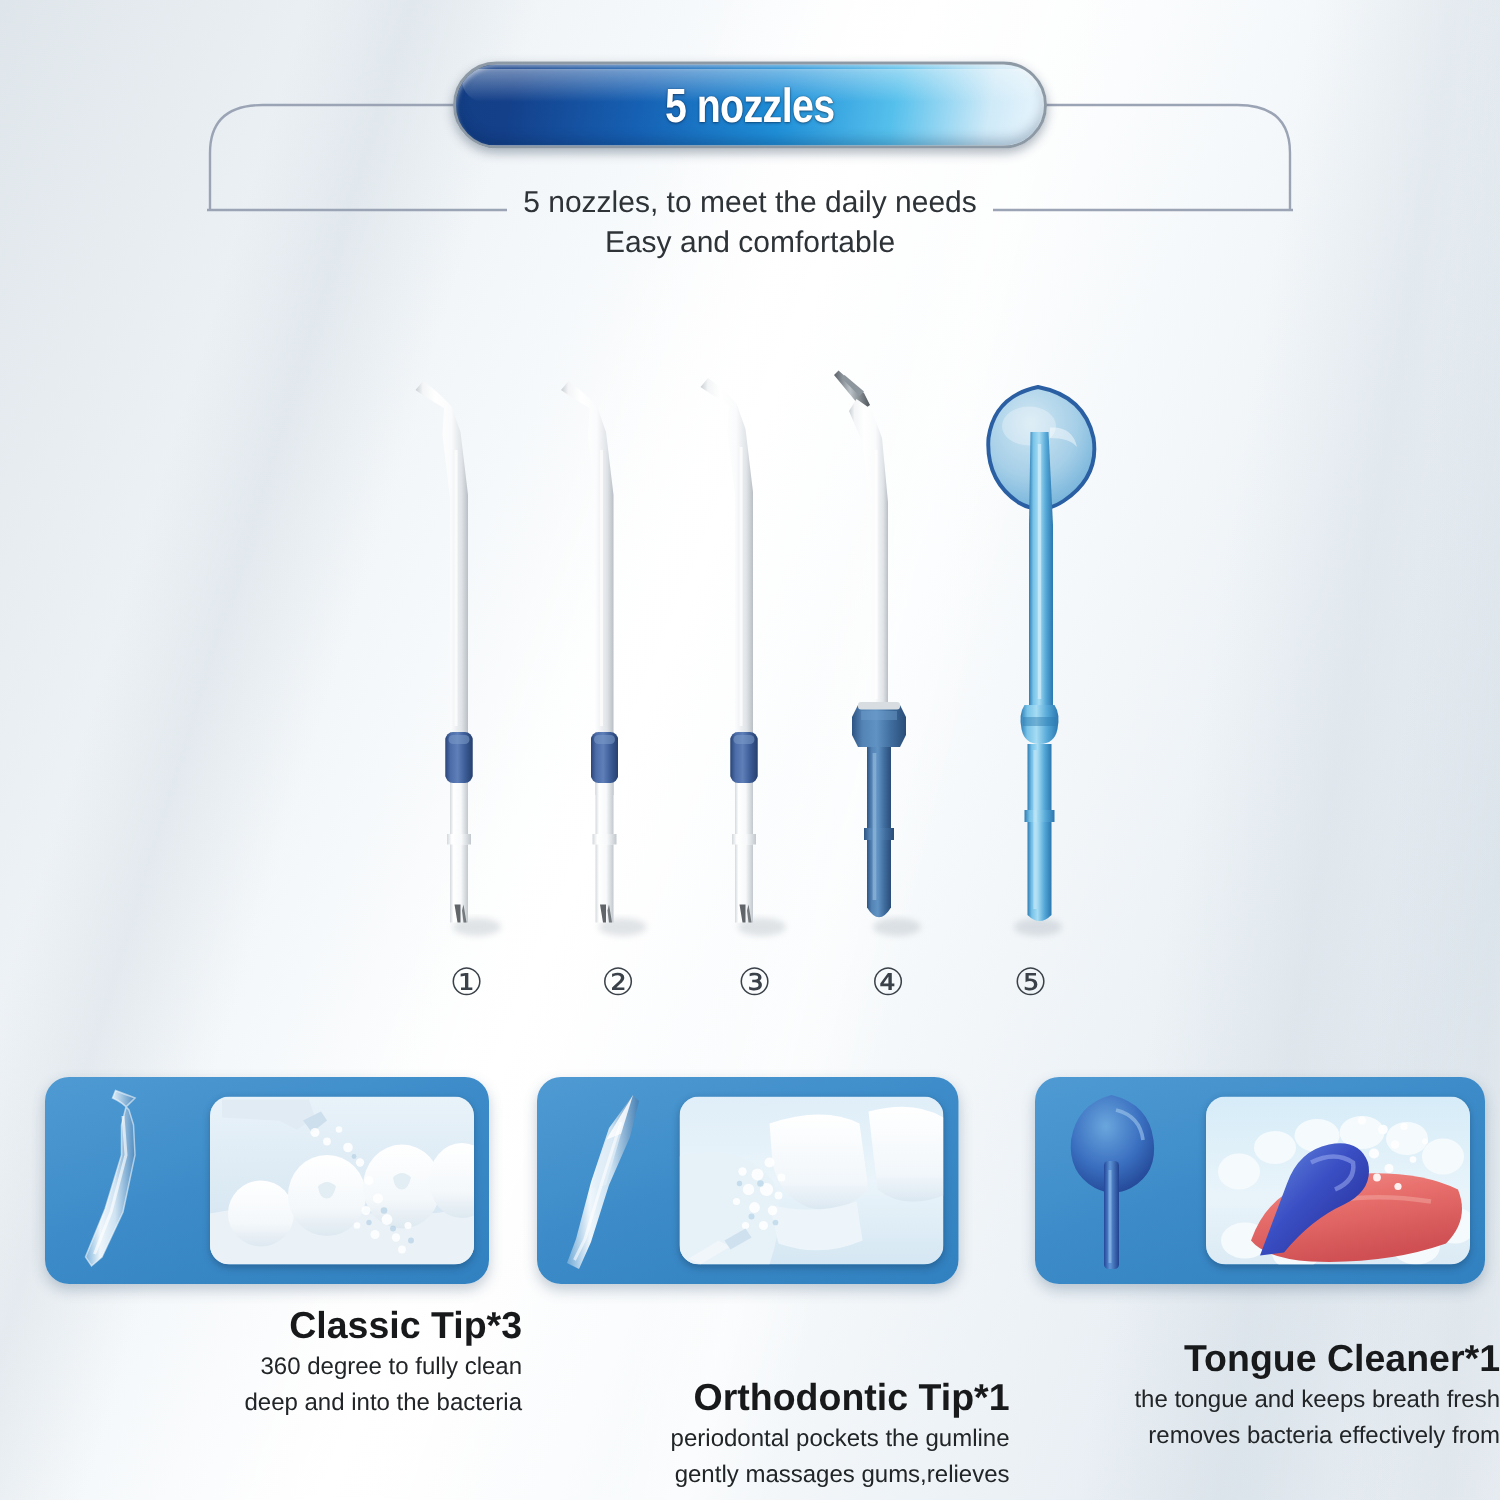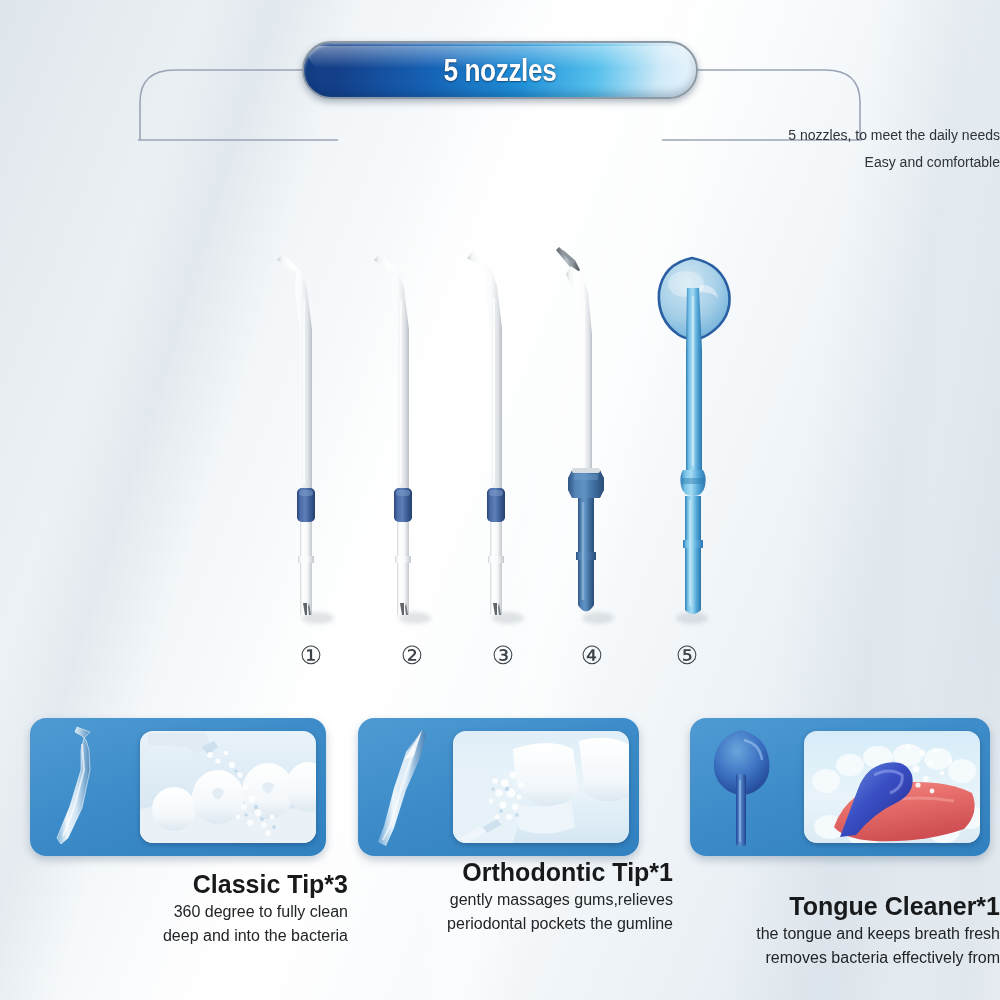--- a/index.html
+++ b/index.html
@@ -70,22 +70,22 @@
     font-size:32px; font-weight:bold;
     letter-spacing:-0.5px;
     transform:scaleX(.82);
     text-shadow:0 1px 2px rgba(0,25,60,.55), 0 0 1px rgba(0,0,0,.4);
     white-space:nowrap;
   }
 
   
   #subtitle {
     position:absolute; left:0; top:122px; width:1000px;
-    text-align:right; color:#2e3338;
-    font-size:14px; line-height:27px;
+    text-align:center; color:#2e3338;
+    font-size:20px; line-height:27px;
   }
 
   
   #nozzles { position:absolute; left:0; top:240px; width:1000px; height:440px; }
 
   
   .num {
     position:absolute; top:640px;
     width:30px; height:30px; margin-left:-15px;
     color:#3a4148; font-size:25px; line-height:30px; text-align:center;
@@ -497,24 +497,24 @@
       </svg>
     </div>
   </div>
 
   <div class="cap" style="left:8px; top:868px; width:340px;">
     <div class="h">Classic Tip*3</div>
     <div class="d nowrap">360 degree to fully clean</div>
     <div class="d nowrap">deep and into the bacteria</div>
   </div>
 
-  <div class="cap" style="left:333px; top:856px; width:340px;">
+  <div class="cap" style="left:333px; top:916px; width:340px;">
     <div class="h">Orthodontic Tip*1</div>
+    <div class="d nowrap">periodontal pockets the gumline</div>
     <div class="d nowrap">gently massages gums,relieves</div>
-    <div class="d nowrap">periodontal pockets the gumline</div>
   </div>
 
   <div class="cap" style="left:660px; top:868px; width:340px;margin-top:22px;">
     <div class="h">Tongue Cleaner*1</div>
     <div class="d nowrap">the tongue and keeps breath fresh</div>
     <div class="d nowrap">removes bacteria effectively from</div>
   </div>
 
 </div>
 

